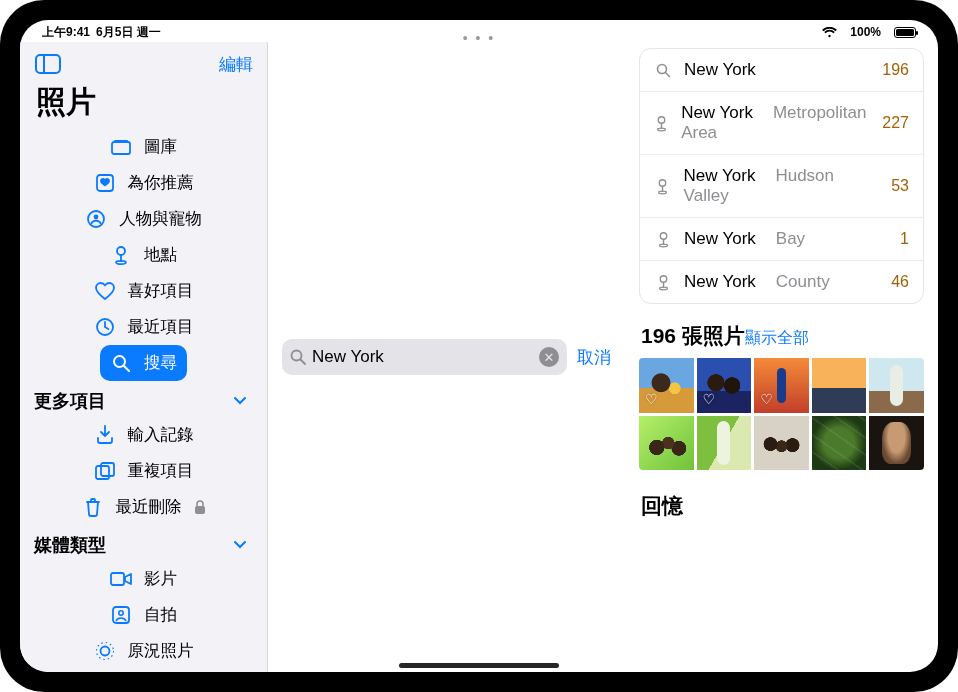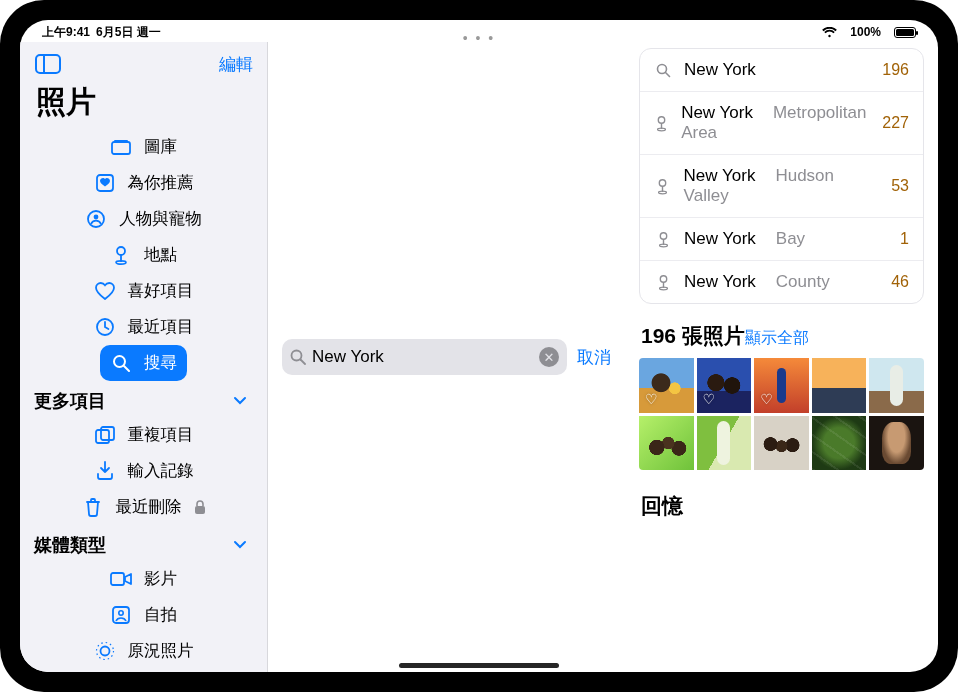--- a/index.html
+++ b/index.html
@@ -214,35 +214,35 @@
           <span>更多項目</span>
           <span class="chev">
               <svg width="14" height="10" viewBox="0 0 14 10">
                 <path d="M2 2l5 5 5-5" fill="none" stroke="#0a7aff" stroke-width="2" stroke-linecap="round"></path>
               </svg>
             </span>
         </div>
         <div class="sb-list">
           <div class="sb-item">
             <span class="ic">
+                <svg width="18" height="20" viewBox="0 0 18 20">
+                  <path d="M9 1v10M5 7l4 4 4-4" fill="none" stroke="currentColor" stroke-width="1.8" stroke-linecap="round" stroke-linejoin="round"></path>
+                  <path d="M2 13v3a2 2 0 002 2h10a2 2 0 002-2v-3" fill="none" stroke="currentColor" stroke-width="1.8" stroke-linecap="round"></path>
+                </svg>
+              </span>
+            <span>輸入記錄</span>
+          </div>
+          <div class="sb-item">
+            <span class="ic">
                 <svg width="20" height="18" viewBox="0 0 20 18">
                   <rect x="1" y="4" width="13" height="13" rx="2" fill="none" stroke="currentColor" stroke-width="1.8"></rect>
                   <rect x="6" y="1" width="13" height="13" rx="2" fill="none" stroke="currentColor" stroke-width="1.8"></rect>
                 </svg>
               </span>
             <span>重複項目</span>
-          </div>
-          <div class="sb-item">
-            <span class="ic">
-                <svg width="18" height="20" viewBox="0 0 18 20">
-                  <path d="M9 1v10M5 7l4 4 4-4" fill="none" stroke="currentColor" stroke-width="1.8" stroke-linecap="round" stroke-linejoin="round"></path>
-                  <path d="M2 13v3a2 2 0 002 2h10a2 2 0 002-2v-3" fill="none" stroke="currentColor" stroke-width="1.8" stroke-linecap="round"></path>
-                </svg>
-              </span>
-            <span>輸入記錄</span>
           </div>
           <div class="sb-item">
             <span class="ic">
                 <svg width="16" height="20" viewBox="0 0 16 20">
                   <path d="M2 5h12M6 5V3a1 1 0 011-1h2a1 1 0 011 1v2M3 5l1 12a2 2 0 002 2h4a2 2 0 002-2l1-12" fill="none" stroke="currentColor" stroke-width="1.8" stroke-linecap="round"></path>
                 </svg>
               </span>
             <span>最近刪除</span>
             <span class="sb-lock">
                 <svg width="12" height="15" viewBox="0 0 12 15">

